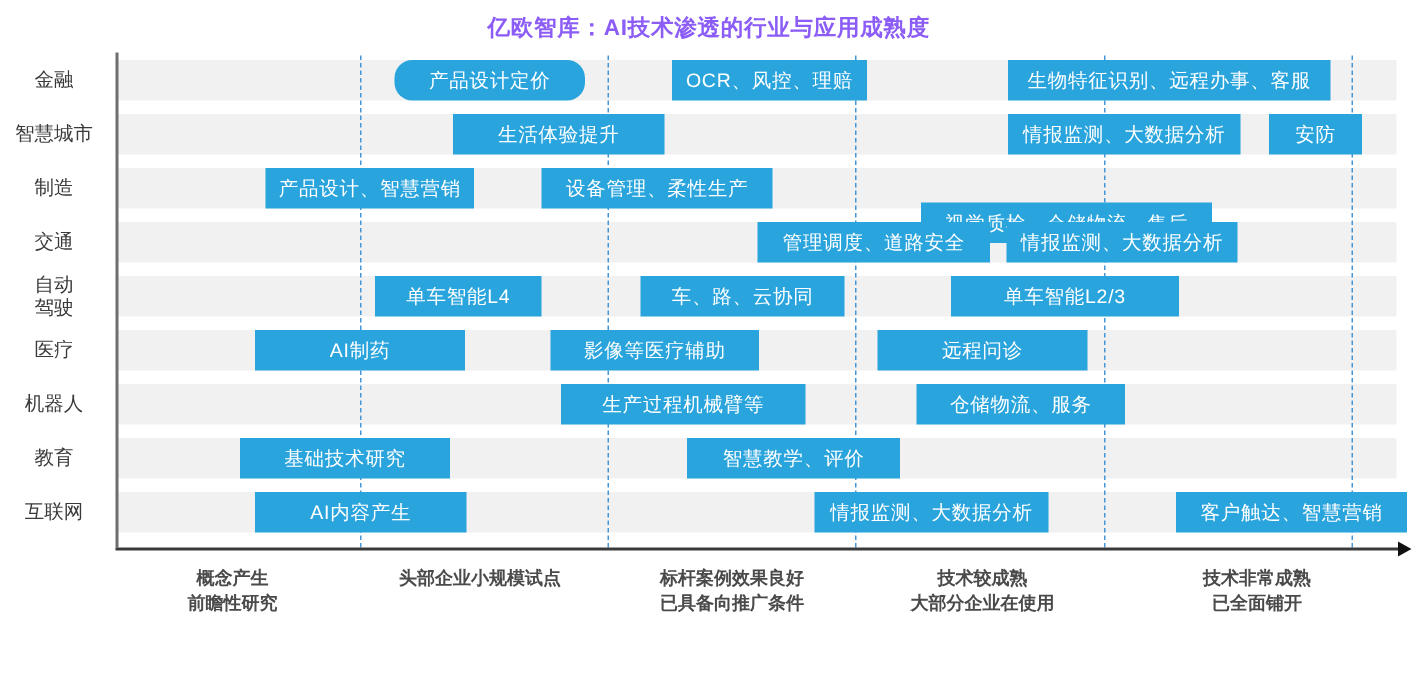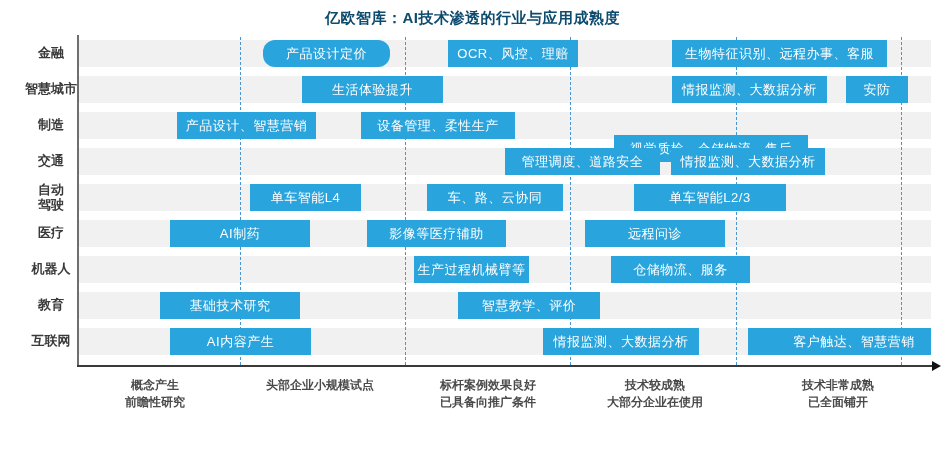--- a/index.html
+++ b/index.html
@@ -1,22 +1,22 @@
 <!DOCTYPE html>
 <html><head>
 <meta charset="utf-8">
 <style>
   html,body{margin:0;padding:0;background:#fff;}
   #stage{position:relative;width:945px;height:450px;background:#ffffff;overflow:hidden;
          font-family:"Liberation Sans","DejaVu Sans",sans-serif;}
   #chart-title{position:absolute;top:9px;left:0;width:945px;text-align:center;
-         font-size:15px;font-weight:bold;color:#0c4a6e;letter-spacing:.5px;}
+         font-size:15px;font-weight:bold;color:#8b5cf6;letter-spacing:.5px;}
   .band{position:absolute;background:#f1f1f2;}
-  .row-label{position:absolute;left:15px;width:72px;display:flex;flex-direction:column;
-         align-items:center;justify-content:center;font-size:13px;font-weight:bold;
+  .row-label{position:absolute;left:0;width:72px;display:flex;flex-direction:column;
+         align-items:center;justify-content:center;font-size:13px;font-weight:normal;
          color:#3a3a3a;line-height:1.15;text-align:center;}
   .box{position:absolute;background:#29a4dc;color:#ffffff;font-size:13px;
          display:flex;align-items:center;justify-content:center;white-space:nowrap;
          letter-spacing:.5px;}
   .divider{position:absolute;width:0;border-left:1px dashed #4596d6;}
   .y-axis{position:absolute;width:2px;background:#6e6e6e;}
   .x-axis{position:absolute;height:2px;background:#3a3a3a;}
   .x-arrow{position:absolute;width:0;height:0;border-top:5px solid transparent;
          border-bottom:5px solid transparent;border-left:9px solid #111111;}
   .stage-label{position:absolute;transform:translateX(-50%);text-align:center;
@@ -82,27 +82,27 @@
       <div class="box" style="left: 361px; top: 112px; width: 154px; height: 27px;">设备管理、柔性生产</div>
       <div class="box" style="left: 614px; top: 112px; width: 194px; height: 27px; margin-top: 23px;">视觉质检、仓储物流、售后</div>
       <div class="box" style="left: 505px; top: 148px; width: 155px; height: 27px;">管理调度、道路安全</div>
       <div class="box" style="left: 671px; top: 148px; width: 154px; height: 27px;">情报监测、大数据分析</div>
       <div class="box" style="left: 250px; top: 184px; width: 111px; height: 27px;">单车智能L4</div>
       <div class="box" style="left: 427px; top: 184px; width: 136px; height: 27px;">车、路、云协同</div>
       <div class="box" style="left: 634px; top: 184px; width: 152px; height: 27px;">单车智能L2/3</div>
       <div class="box" style="left: 170px; top: 220px; width: 140px; height: 27px;">AI制药</div>
       <div class="box" style="left: 367px; top: 220px; width: 139px; height: 27px;">影像等医疗辅助</div>
       <div class="box" style="left: 585px; top: 220px; width: 140px; height: 27px;">远程问诊</div>
-      <div class="box" style="left: 374px; top: 256px; width: 115px; height: 27px; margin-left: 40px;">生产过程机械臂等</div>
+      <div class="box" style="left: 374px; top: 256px; width: 163px; height: 27px;">生产过程机械臂等</div>
       <div class="box" style="left: 611px; top: 256px; width: 139px; height: 27px;">仓储物流、服务</div>
       <div class="box" style="left: 160px; top: 292px; width: 140px; height: 27px;">基础技术研究</div>
       <div class="box" style="left: 458px; top: 292px; width: 142px; height: 27px;">智慧教学、评价</div>
       <div class="box" style="left: 170px; top: 328px; width: 141px; height: 27px;">AI内容产生</div>
       <div class="box" style="left: 543px; top: 328px; width: 156px; height: 27px;">情报监测、大数据分析</div>
-      <div class="box" style="left: 748px; top: 328px; width: 154px; height: 27px; padding-left: 29px;">客户触达、智慧营销</div>
+      <div class="box" style="left: 784px; top: 328px; width: 154px; height: 27px;">客户触达、智慧营销</div>
       <div class="y-axis" style="left: 77px; top: 35px; height: 330px;"></div>
       <div class="x-axis" style="left: 77px; top: 365px; width: 855px;"></div>
       <div class="x-arrow" style="left: 932px; top: 361px;"></div>
       <div class="stage-label" style="left: 155px; top: 377px;">
         <div>概念产生</div>
         <div>前瞻性研究</div>
       </div>
       <div class="stage-label" style="left: 320px; top: 377px;">
         <div>头部企业小规模试点</div>
       </div>

